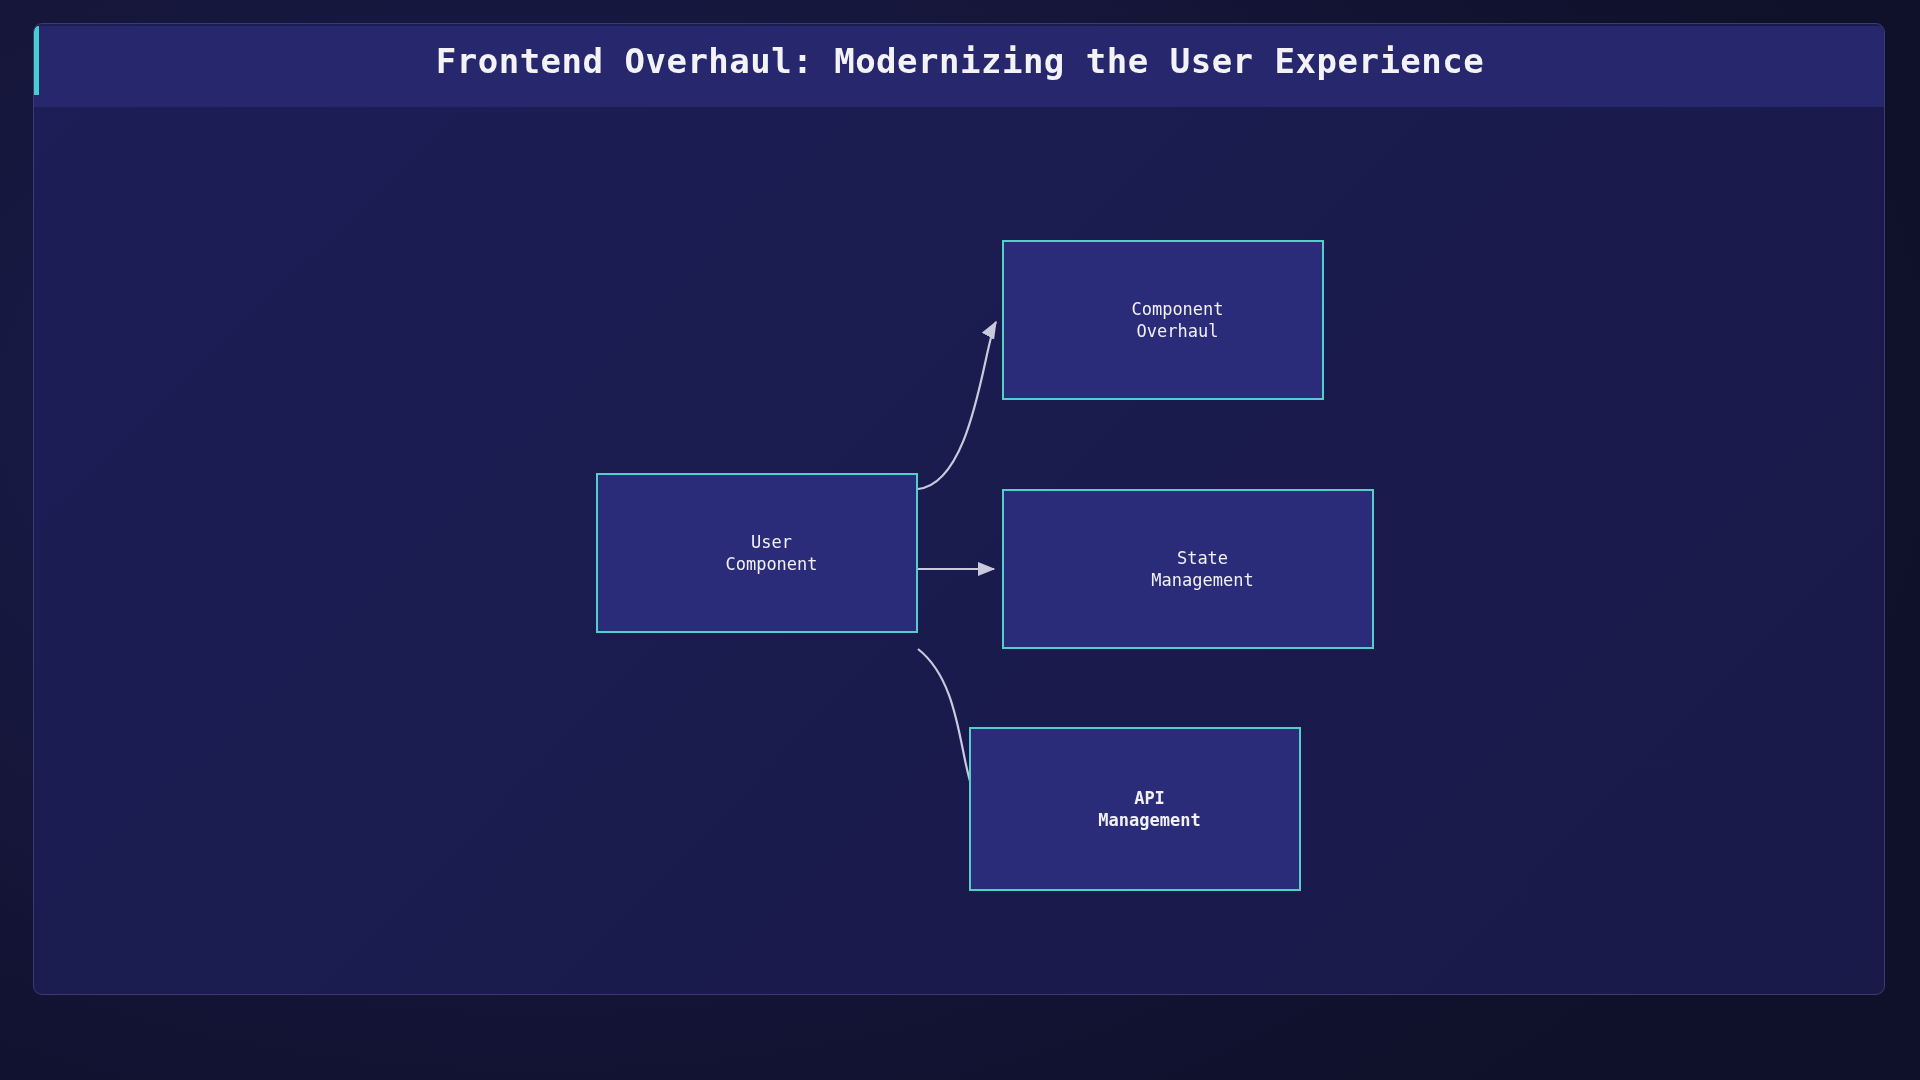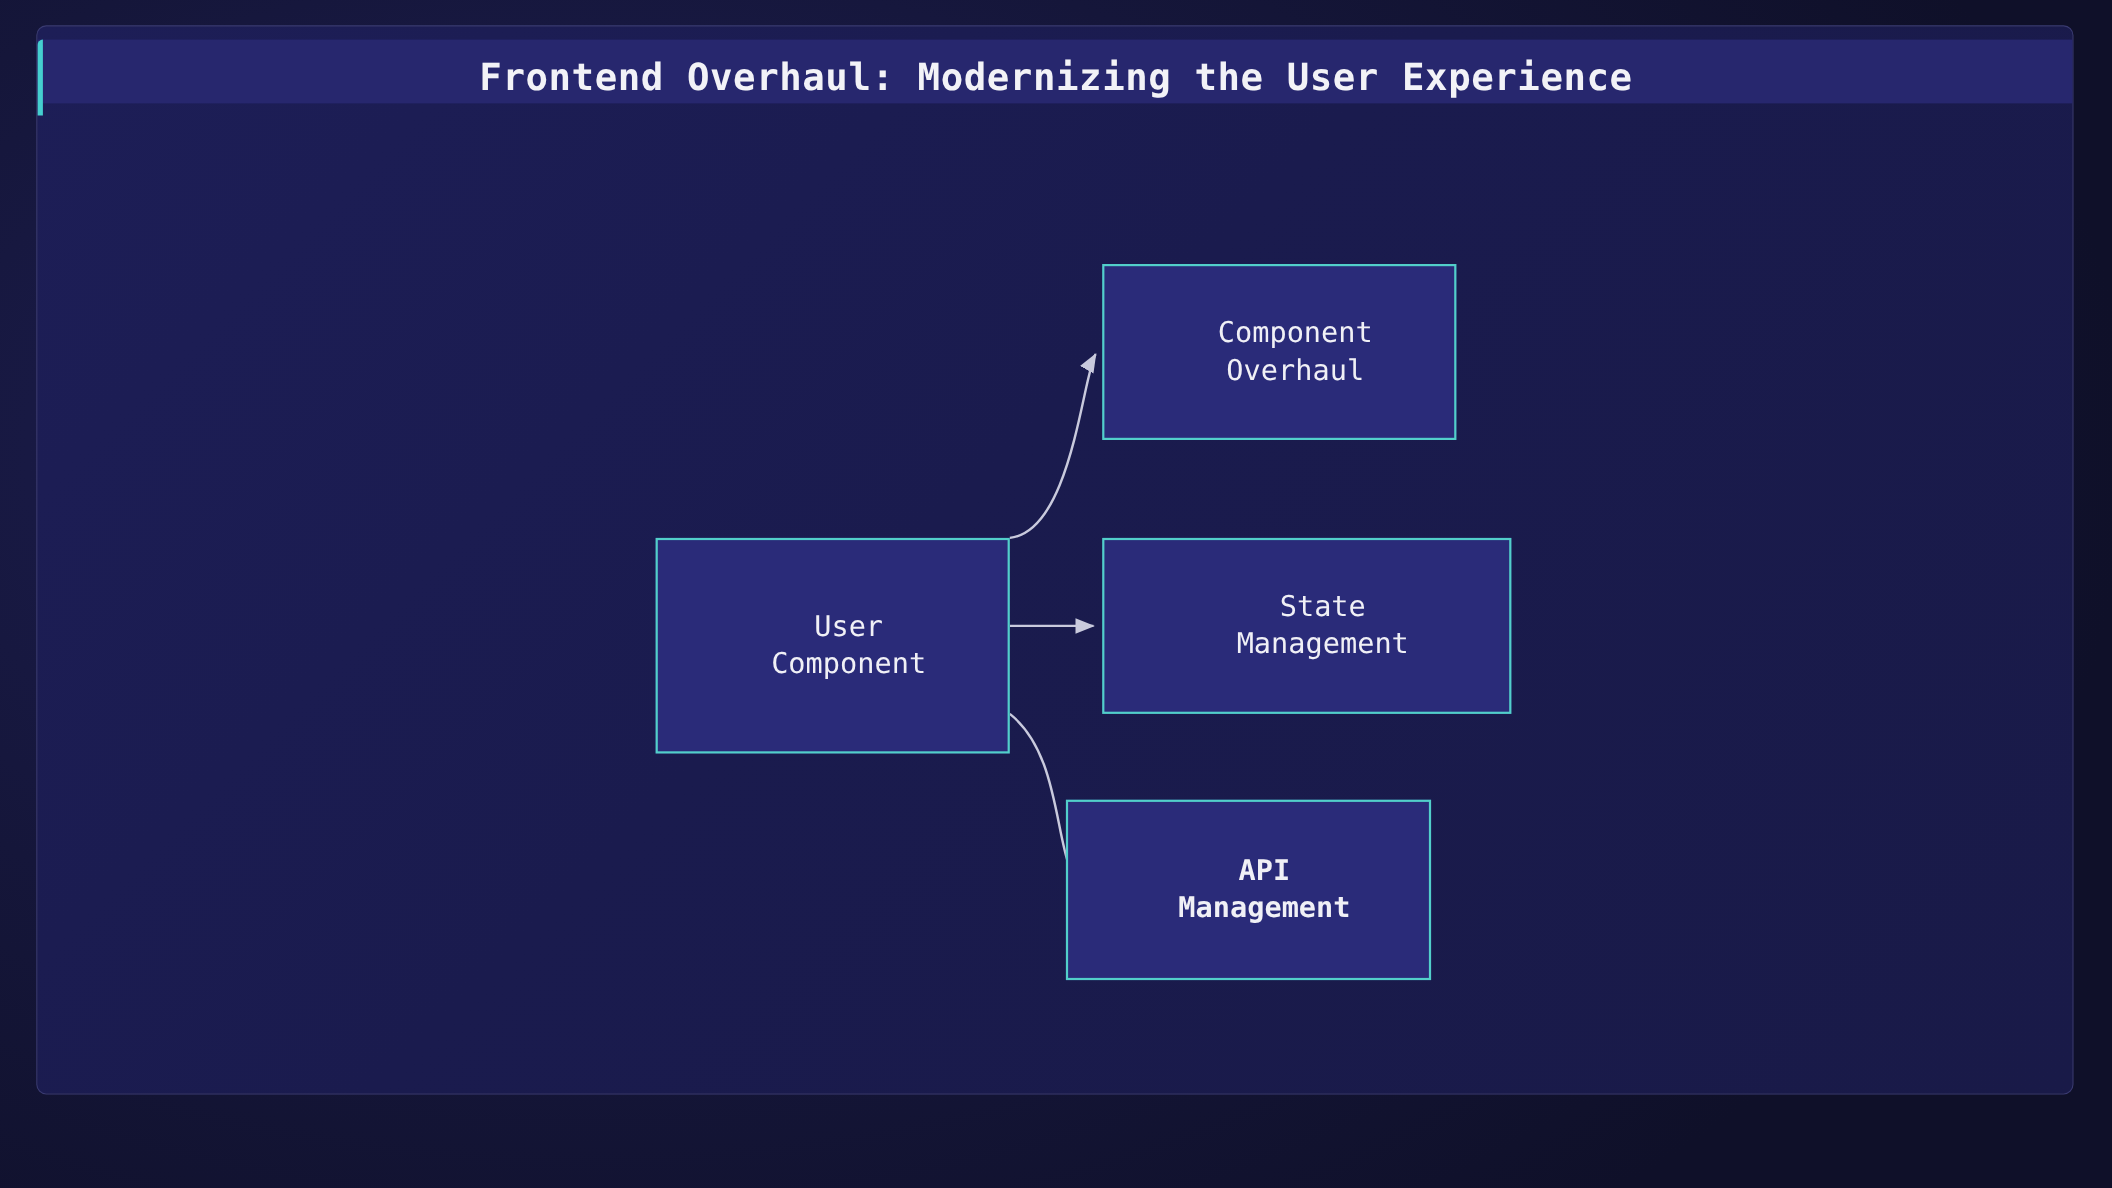--- a/index.html
+++ b/index.html
@@ -23,22 +23,22 @@
     width:1852px; height:972px;
     background:linear-gradient(135deg, #1d1e57 0%, #1a1b4e 45%, #191a48 100%);
     border:1px solid #3a3b72;
     border-radius:9px;
     overflow:hidden;
   }
 
   
   .header {
     position:absolute;
-    left:0; top:12px;
-    width:1852px; height:58px;
+    left:0; top:2px;
+    width:1852px; height:81px;
     background:#272濃;
     background:#27276e;
   }
   .header-accent {
     position:absolute;
     left:0; top:0;
     width:5px; height:69px;
     background:#45cfd0;
     border-top-left-radius:8px;
   }
@@ -71,30 +71,30 @@
   .node {
     position:absolute;
     background:#2a2b79;
     border:2px solid #52cfca;
     display:flex;
     flex-direction:column;
     align-items:center;
     justify-content:center;
     color:#f0f0f6;
     font-family:"DejaVu Sans Mono", monospace;
-    font-size:26px;
+    font-size:17px;
     line-height:1.32;
     text-align:center;
     white-space:pre-line;
     padding-left:29px;
   }
   .node .lbl { display:block; }
 
   
-  .node-ui        { left:562px; top:396px;  width:322px; height:196px;text-align:center; }
+  .node-ui        { left:562px; top:380px;  width:322px; height:160px;text-align:center; }
   .node-component { left:968px; top:147px;  width:322px; height:160px; }
   .node-state     { left:968px; top:396px;  width:372px; height:160px; }
   .node-api       { left:935px; top:634px;  width:332px; height:164px;font-weight:bold; }
 
   
   .footer {
     position:absolute;
     left:0; top:1000px;
     width:1920px; height:60px;
     display:flex;

